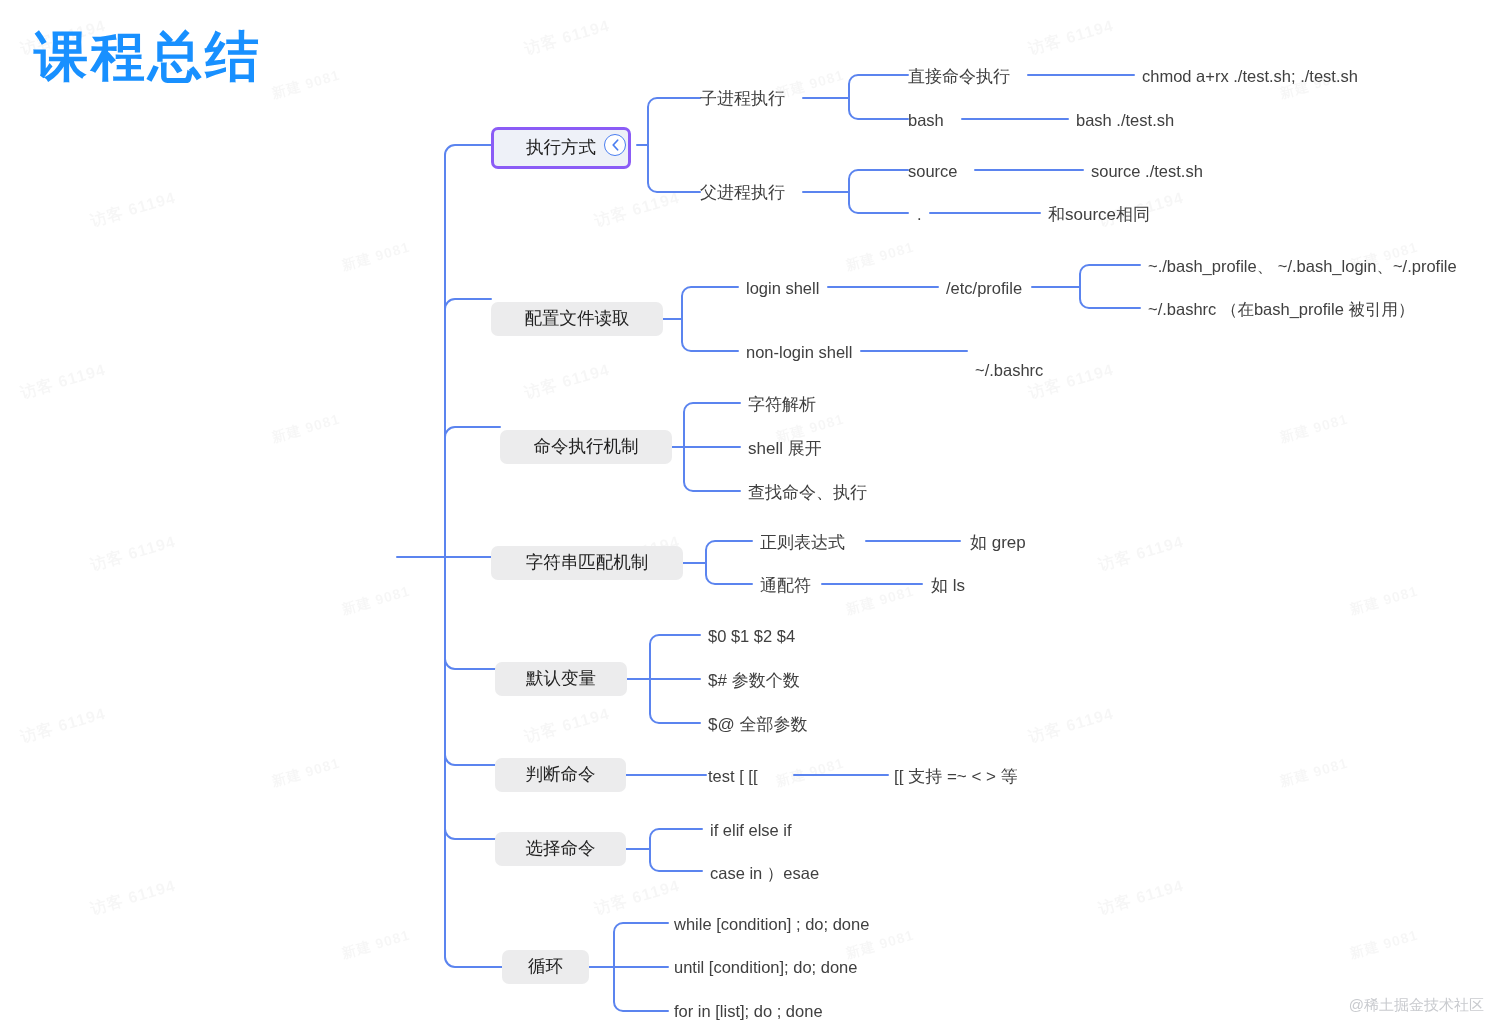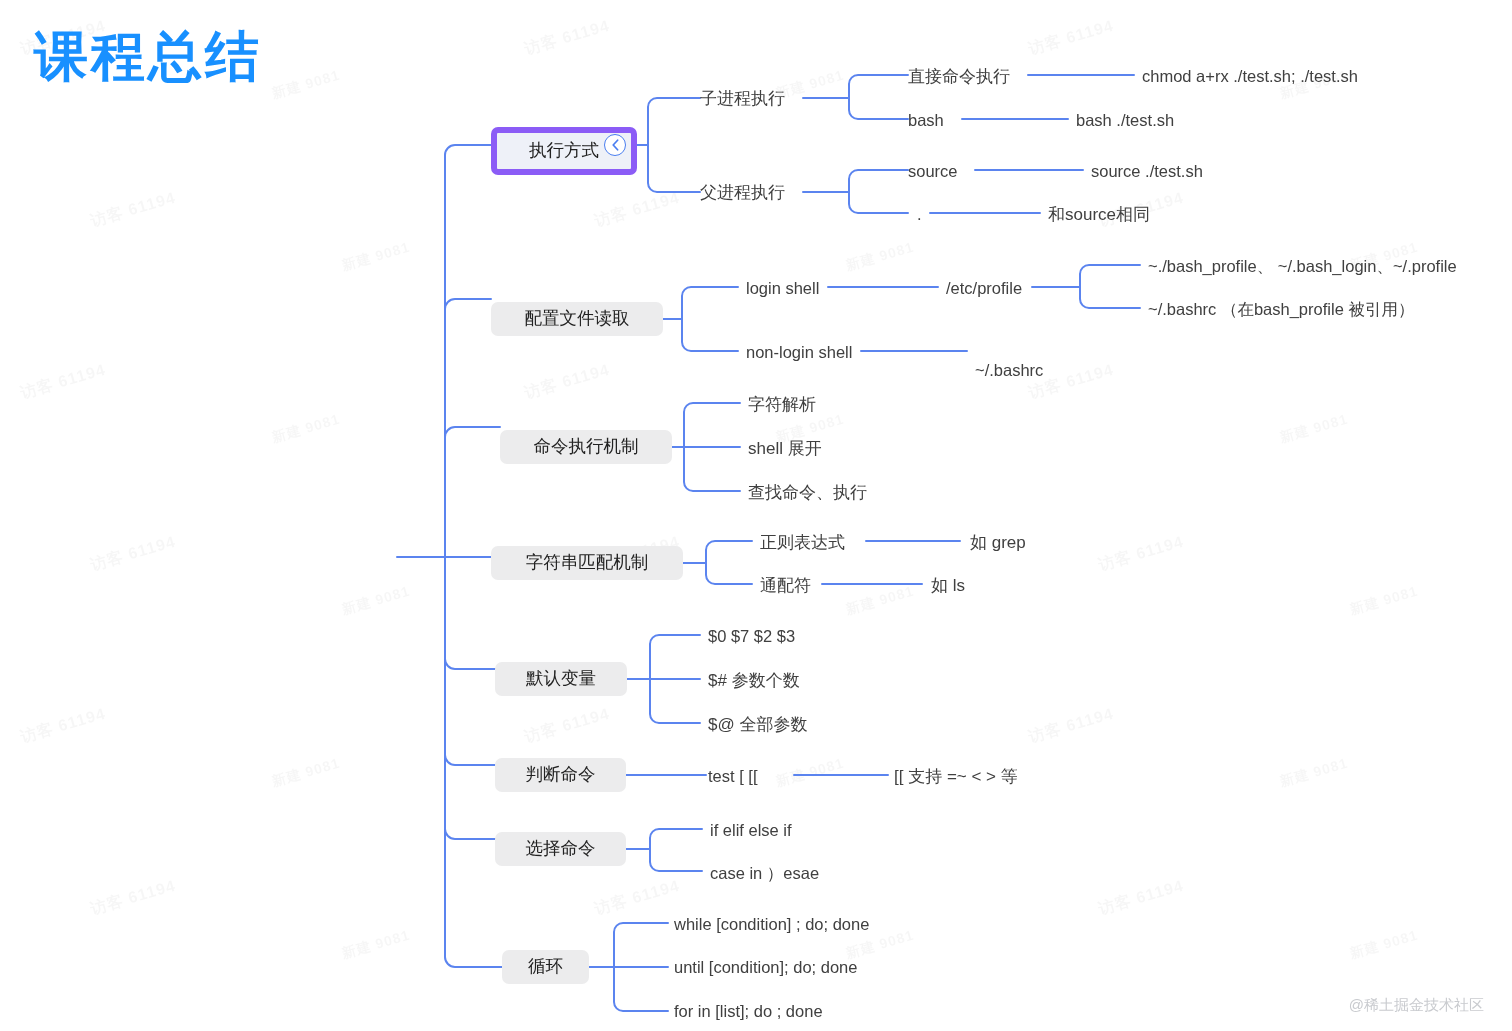--- a/index.html
+++ b/index.html
@@ -68,21 +68,21 @@
     background:#ececed;
     border-radius:7px;
     height:34px;
     padding:0 13px;
     font-size:17.5px;
     justify-content:center;
     color:#222;
   }
   .branch-node.outlined{
     background:#eef1f8;
-    border:6px solid #8b5cf6;
+    border:3px solid #8b5cf6;
     height:36px;
   }
   .leaf{
     font-size:16.5px;
     color:#404040;
     background:transparent;
     height:24px;
   }
   .leaf.cjk{font-size:17px;}
 
@@ -317,21 +317,21 @@
     <span>如 grep</span>
   </div>
   <div class="node leaf cjk" style="left:931px;top:573px;">
     <span>如 ls</span>
   </div>
 
   <div class="node branch-node" style="left:495px;top:662px;width:106px;">
     <span>默认变量</span>
   </div>
   <div class="node leaf" style="left:708px;top:624px;">
-    <span>$0 $7 $2 $3</span>
+    <span>$0 $1 $2 $4</span>
   </div>
   <div class="node leaf cjk" style="left:708px;top:668px;">
     <span>$# 参数个数</span>
   </div>
   <div class="node leaf cjk" style="left:708px;top:712px;">
     <span>$@  全部参数</span>
   </div>
 
   <div class="node branch-node" style="left:495px;top:758px;width:105px;">
     <span>判断命令</span>

